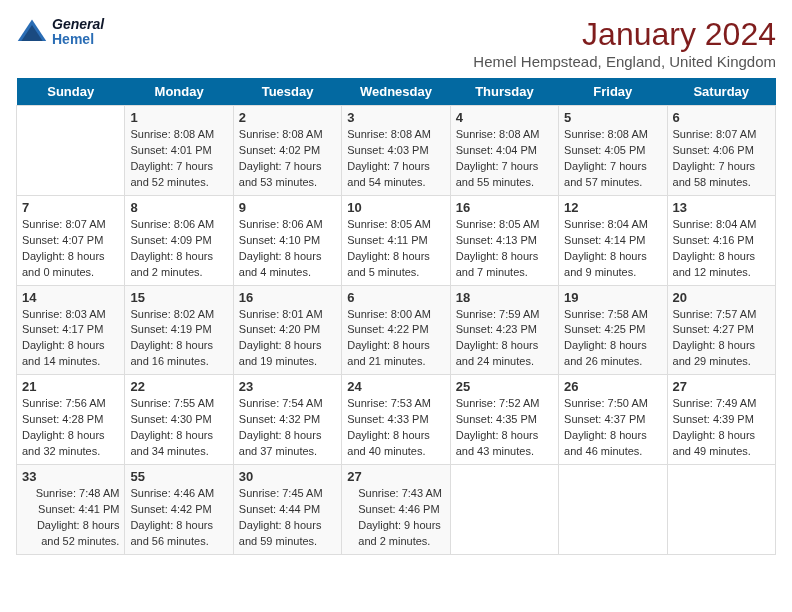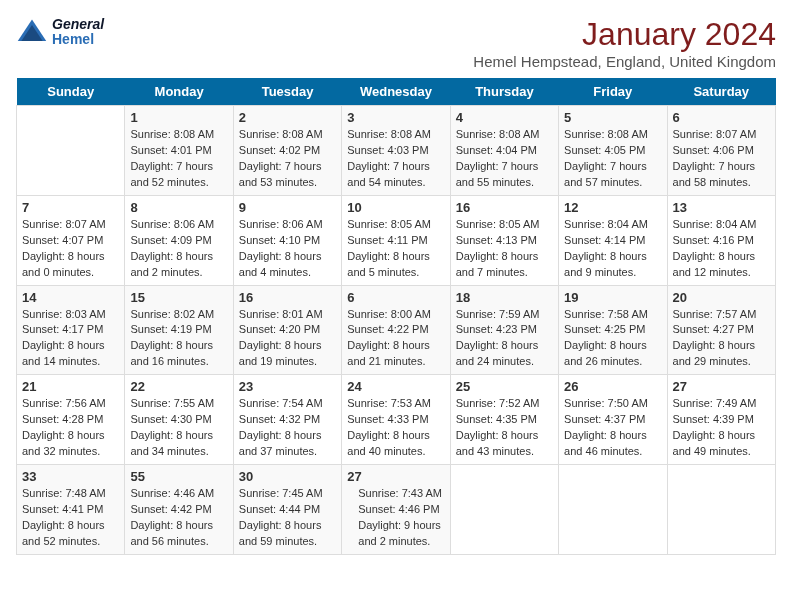--- a/index.html
+++ b/index.html
@@ -313,21 +313,21 @@
           <div class="day-num">27</div>
           <div class="day-detail" style="white-space: pre-line;">Sunrise: 7:49 AM
 Sunset: 4:39 PM
 Daylight: 8 hours
 and 49 minutes.</div>
         </td>
       </tr>
       <tr>
         <td>
           <div class="day-num">33</div>
-          <div class="day-detail" style="white-space: pre-line;">Sunrise: 7:48 AM
+          <div class="day-detail" style="white-space: pre-line; text-align: right;">Sunrise: 7:48 AM
 Sunset: 4:41 PM
 Daylight: 8 hours
 and 52 minutes.</div>
         </td>
         <td>
           <div class="day-num">55</div>
           <div class="day-detail" style="white-space: pre-line;">Sunrise: 4:46 AM
 Sunset: 4:42 PM
 Daylight: 8 hours
 and 56 minutes.</div>

